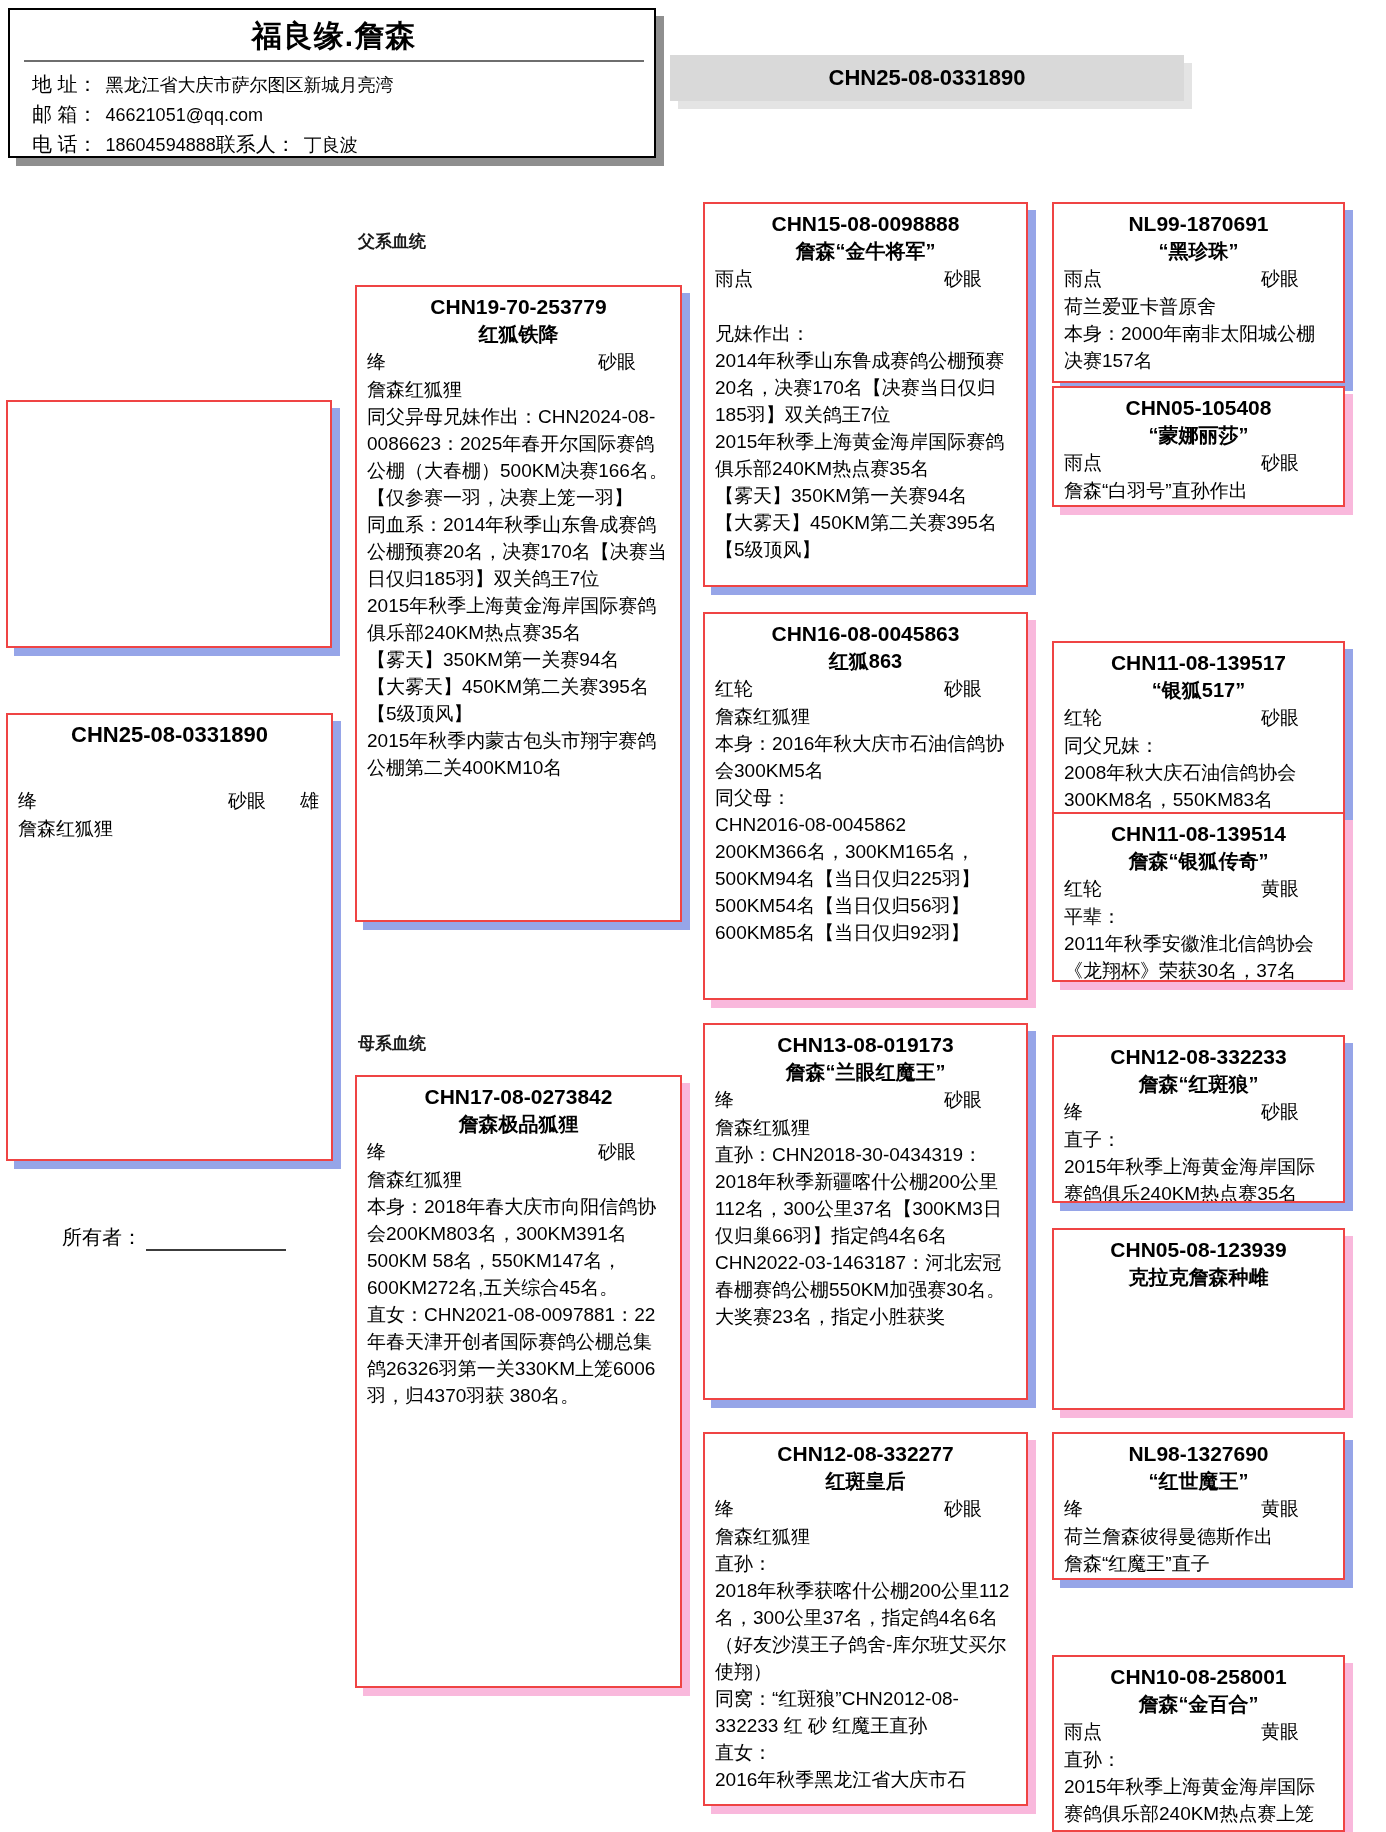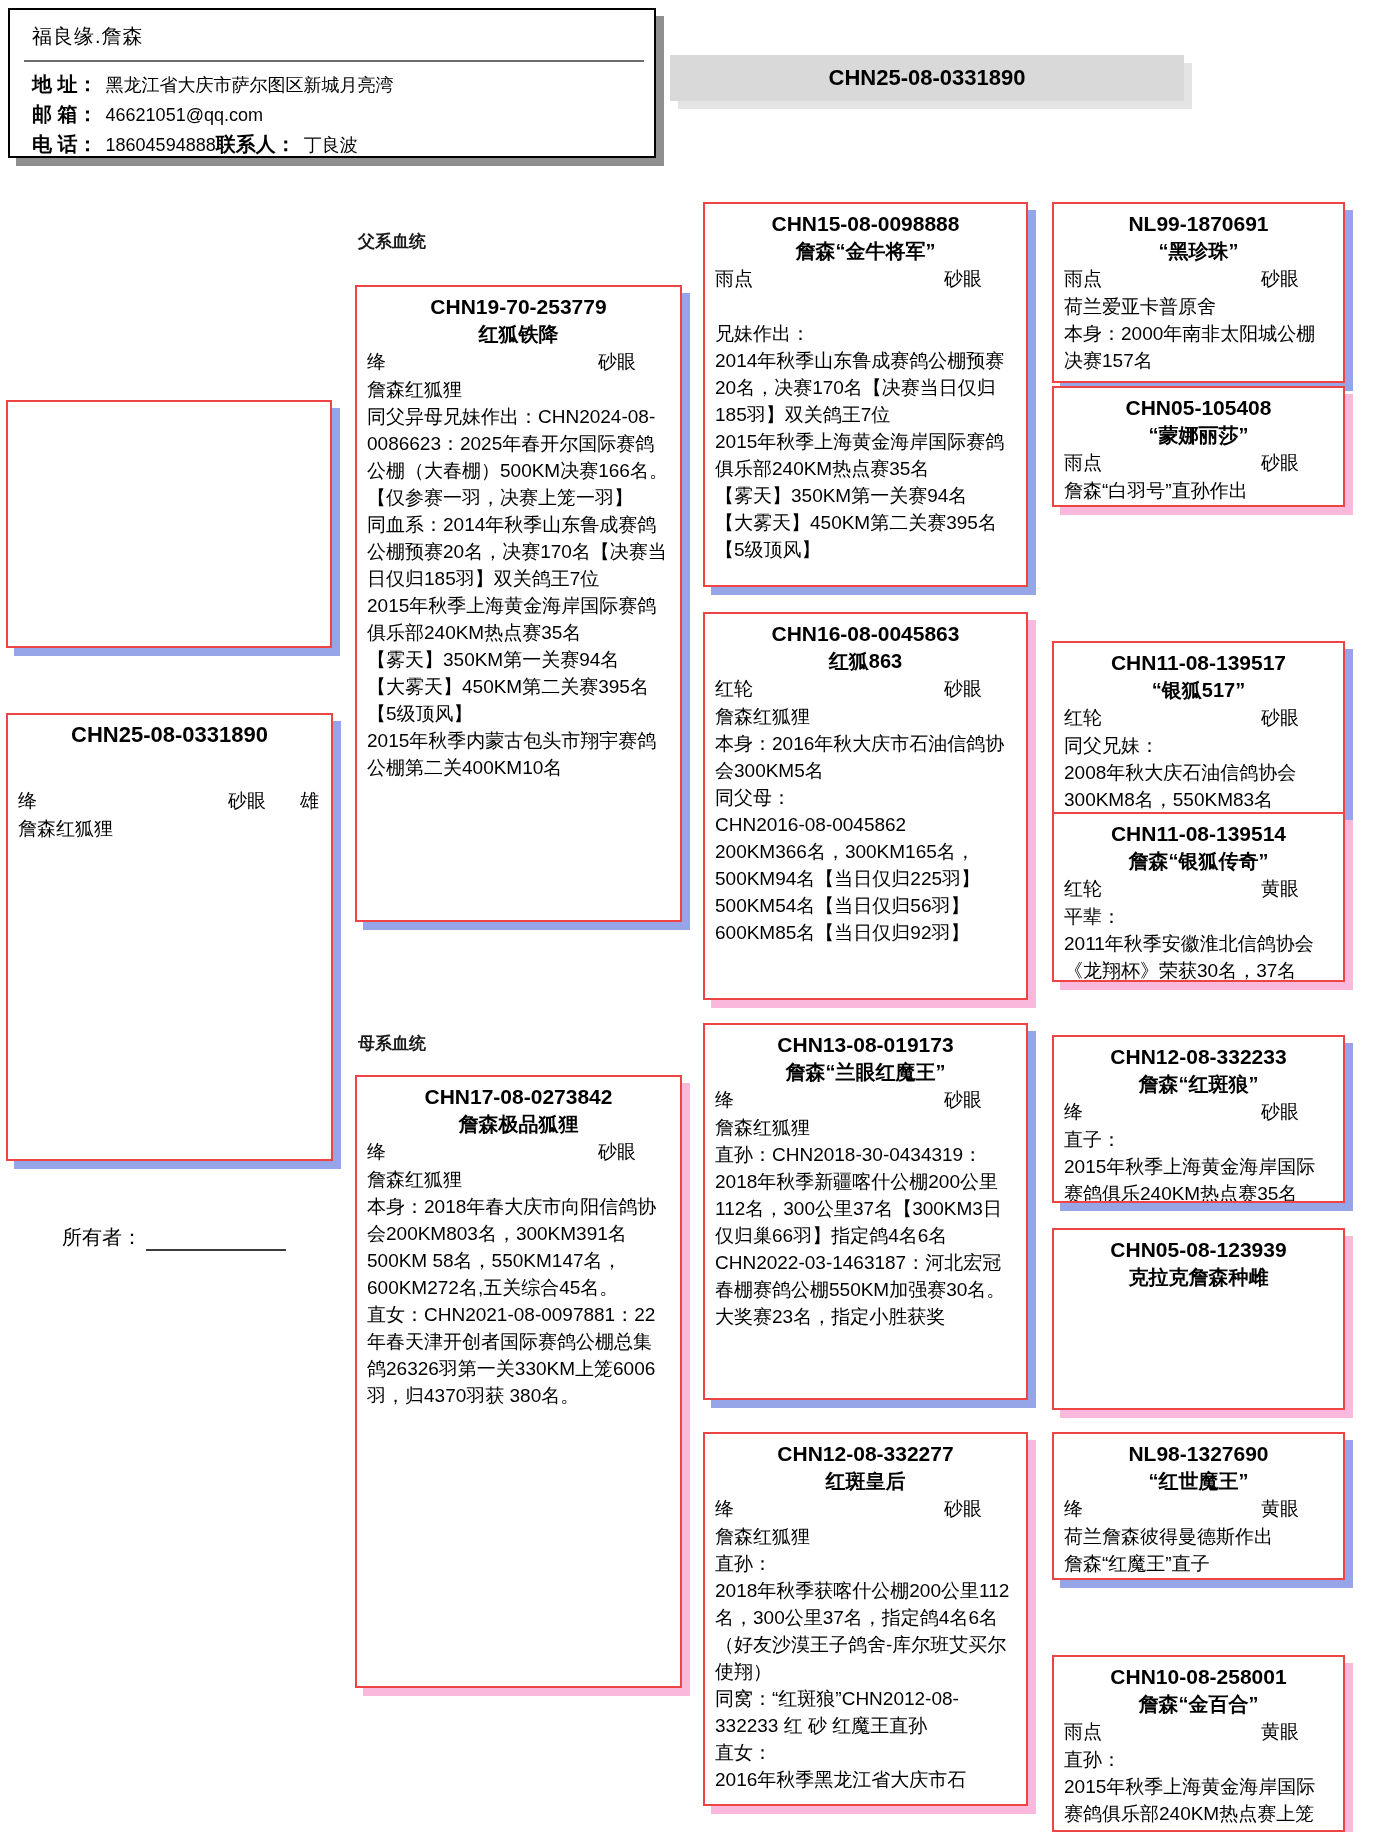--- a/index.html
+++ b/index.html
@@ -14,24 +14,24 @@
     background:#ffffff;color:#000;
     font-family:"Liberation Sans","DejaVu Sans",sans-serif;
   }
   
   .card{
     position:absolute;left:8px;top:8px;width:648px;height:150px;
     background:#fff;border:2px solid #000;box-sizing:border-box;
     box-shadow:8px 8px 0 var(--cardsh);
     padding:4px 18px 4px 22px;
   }
-  .card-title{font-size:20px;font-weight:normal;line-height:44px;letter-spacing:1px;}
+  .card-title{text-align:center;font-size:30px;font-weight:bold;line-height:44px;letter-spacing:1px;}
   .card-rule{border-top:2px solid #6e6e6e;margin:2px -8px 8px -8px;}
   .card-row{font-size:18px;line-height:29px;white-space:nowrap;}
-  .card-label{font-weight:bold;font-size:20px;margin-right:8px;}
+  .card-label{font-weight:normal;font-size:20px;margin-right:8px;}
   .contact{}
   
   .banner{
     position:absolute;left:670px;top:55px;width:514px;height:46px;
     background:var(--banner);
     display:flex;align-items:center;justify-content:center;
     font-size:22px;font-weight:bold;
     box-shadow:8px 8px 0 #e4e4e4;
   }
   

